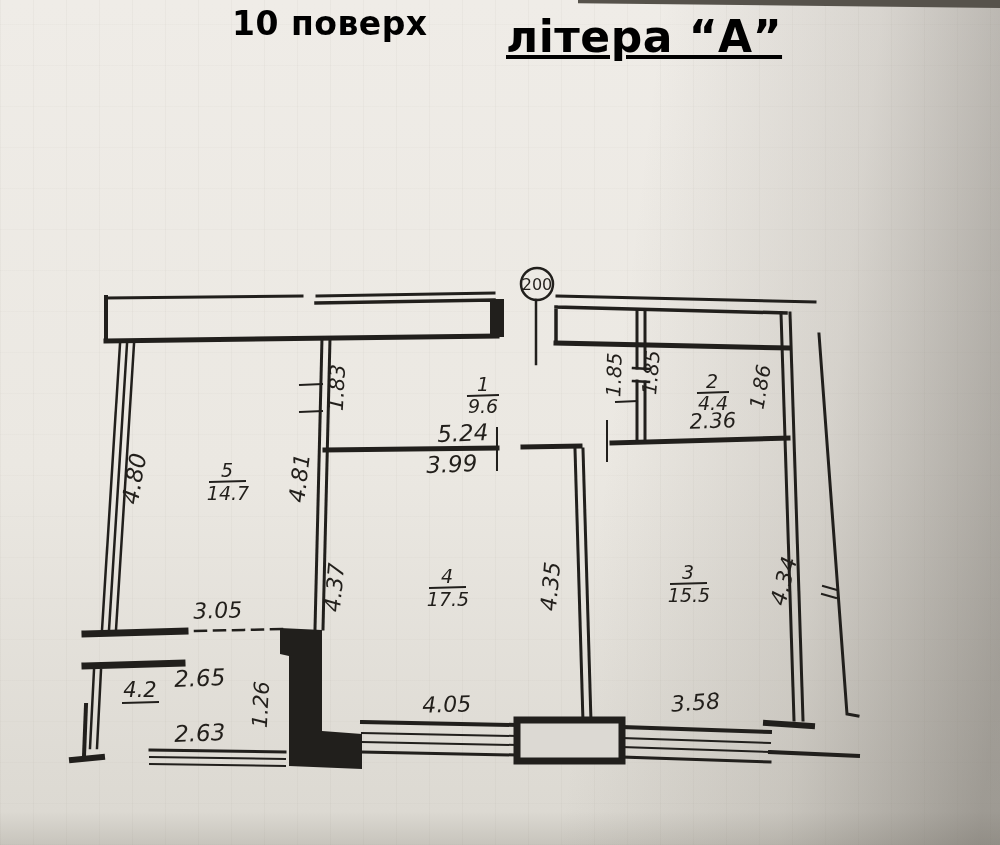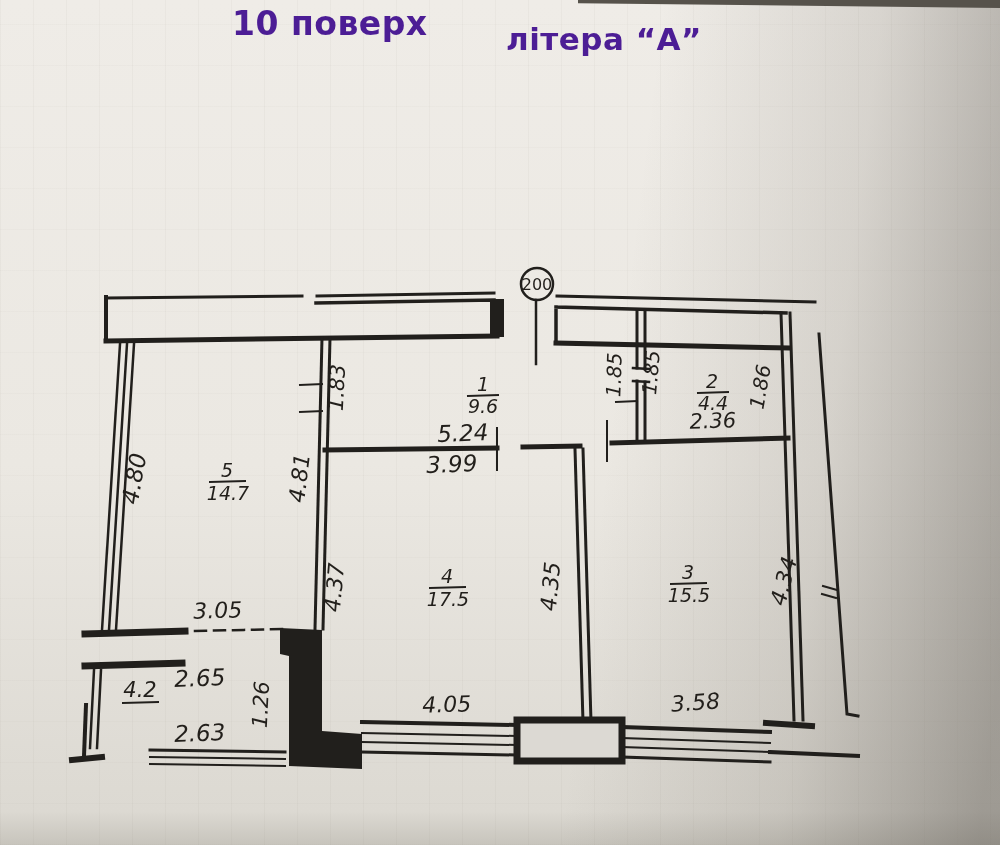--- a/index.html
+++ b/index.html
@@ -14,25 +14,25 @@
       repeating-linear-gradient(0deg, rgba(125,118,105,0.03) 0 1px, rgba(0,0,0,0) 1px 41px),
       linear-gradient(97deg, rgba(0,0,0,0) 60%, rgba(95,89,80,0.16) 80%, rgba(72,67,60,0.42) 98%),
       linear-gradient(180deg, #efece7 0%, #ebe8e2 55%, #dcd9d2 96%, #c7c4bc 100%);
   }
   .table-edge{
     position:absolute;top:0;left:578px;right:0;height:8px;
     background:#56524b;
     clip-path:polygon(0 0,100% 0,100% 100%,0 40%);
   }
   .title{
-    position:absolute;color:#4c1d95;font-weight:600;letter-spacing:0.5px;
+    position:absolute;color:#000000;font-weight:600;letter-spacing:0.5px;
     white-space:nowrap;
   }
   .floor-title{left:232px;top:4px;font-size:33px;}
-  .block-title{left:506px;top:21px;font-size:31px;}
+  .block-title{left:506px;top:11px;font-size:44px;text-decoration:underline;}
   svg{position:absolute;left:0;top:0;}
   .ink{stroke:#211f1c;fill:none;stroke-linecap:square;}
   .fill-ink{fill:#211f1c;stroke:none;}
   text{
     font-family:"DejaVu Sans",sans-serif;font-style:italic;
     fill:#221f1b;text-anchor:middle;
   }
   .dim{font-size:21px;}
   .room-num{font-size:19px;}
   .room-area{font-size:19px;}

